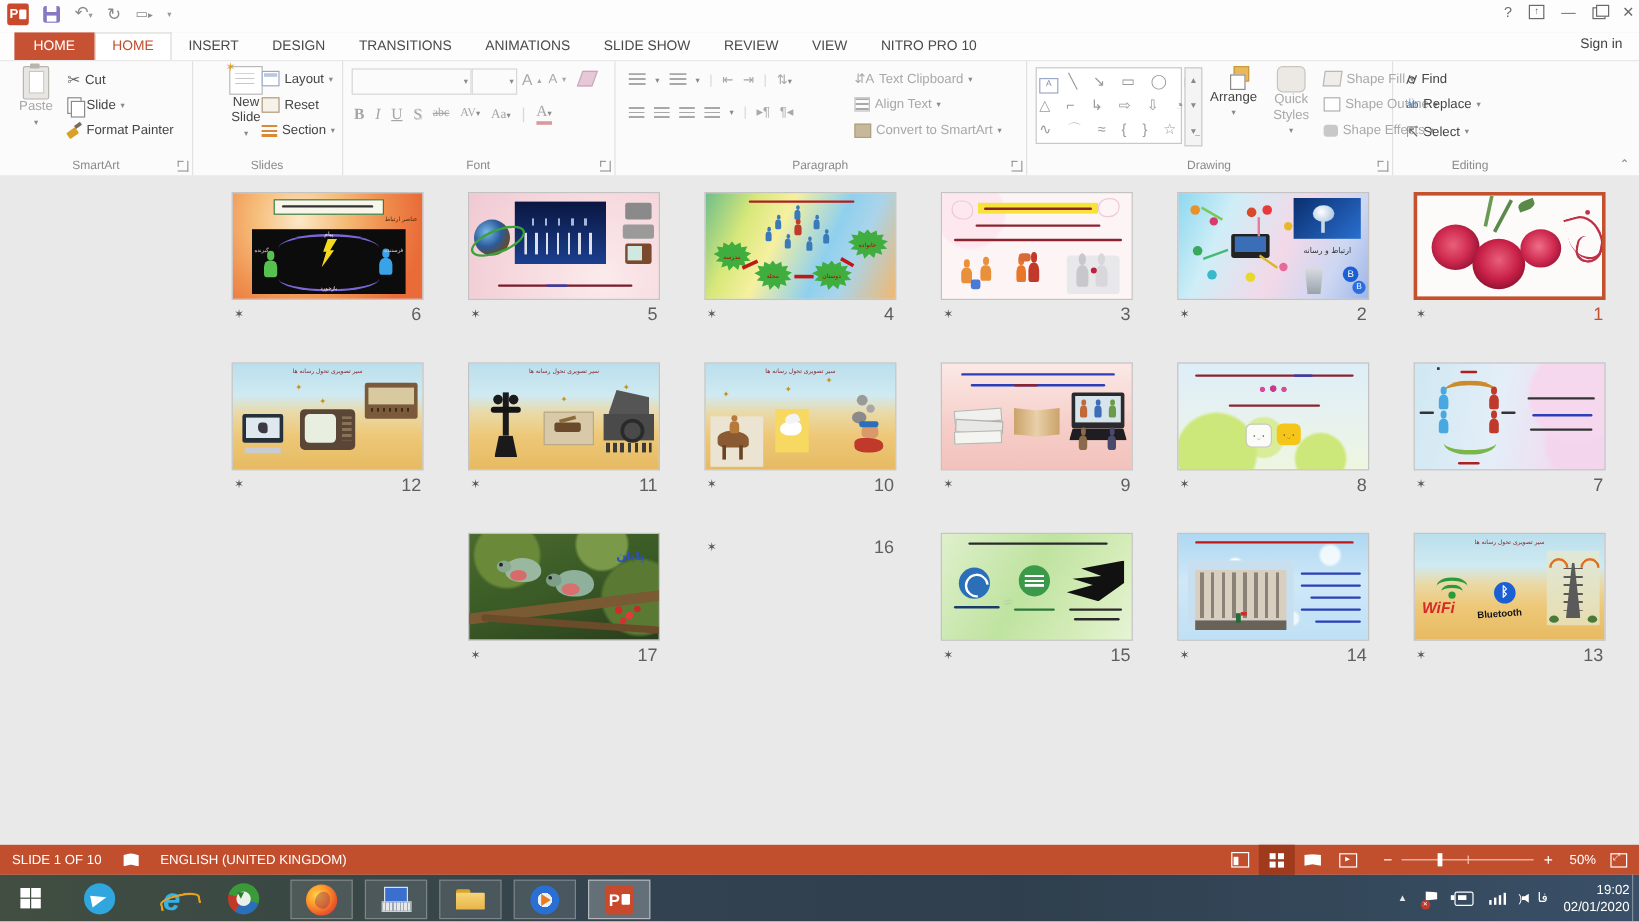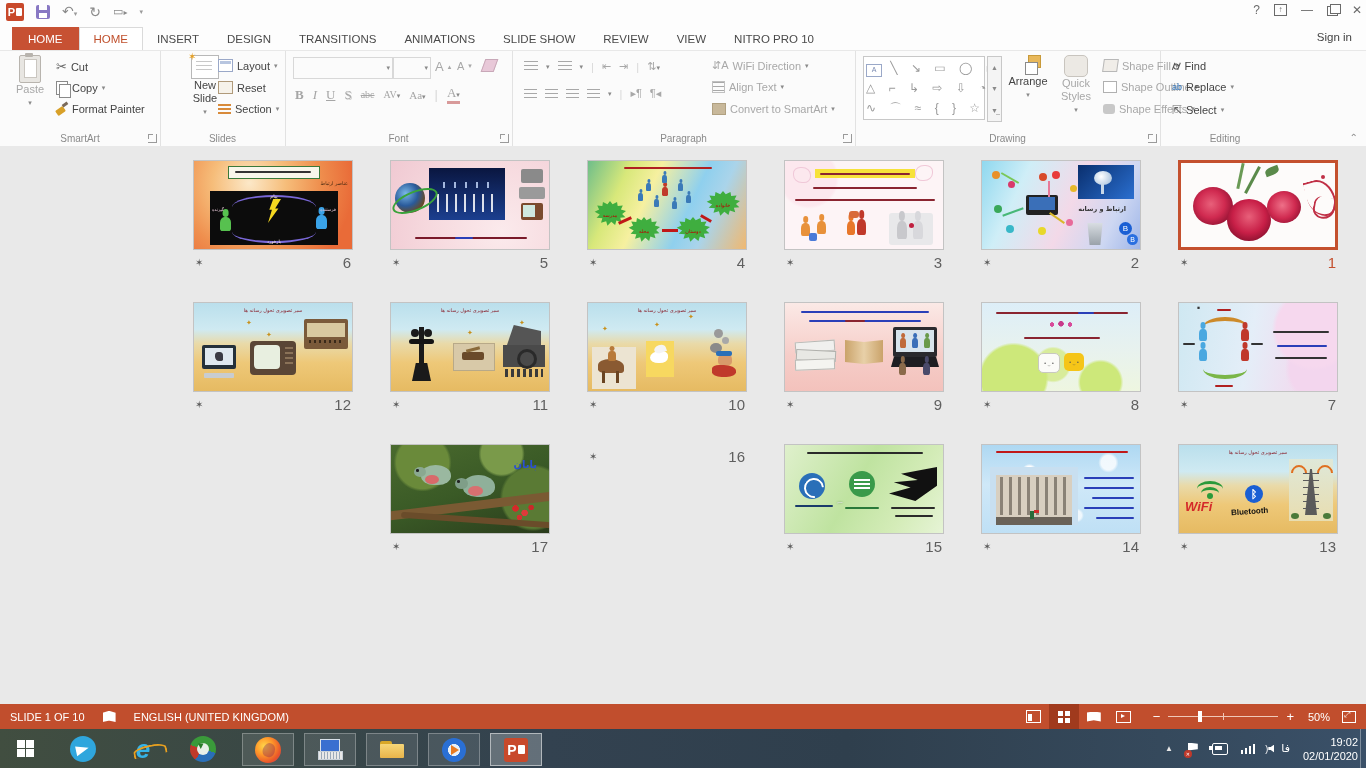--- a/index.html
+++ b/index.html
@@ -196,21 +196,21 @@
       <span class="clip"></span>
       <span>Paste</span>
         <span class="dd">▾</span>
     </div>
     <div class="smrow" style="left:56px;top:8px">
       <span class="scis">✂</span>
         <span>Cut</span>
     </div>
     <div class="smrow" style="left:56px;top:30px">
       <span class="copyic"></span>
-        <span>Copy</span>
+        <span>Slide</span>
         <span class="dd">▾</span>
     </div>
     <div class="smrow" style="left:56px;top:52px">
       <span class="brush"></span>
         <span>Format Painter</span>
     </div>
     <div class="glabel">SmartArt</div>
     <div class="launcher"></div>
   </div>
 
@@ -287,21 +287,21 @@
       <span class="hlines" style="width:13px;height:10px"></span>
       <span class="hlines" style="width:13px;height:10px"></span>
       <span class="hlines" style="width:13px;height:10px"></span>
         <span class="dd">▾</span>
       <span style="color:#d8d8d8">|</span>
       <span>▸¶</span>
       <span>¶◂</span>
     </div>
     <div class="smrow dis" style="left:200px;top:8px">
       <span>⇵A</span>
-        <span>WiFi Direction</span>
+        <span>Text Clipboard</span>
         <span class="dd">▾</span>
     </div>
     <div class="smrow dis" style="left:200px;top:30px">
       <span class="hlines" style="width:11px;height:10px;border:1px solid #c0c0c0"></span>
       <span>Align Text</span>
         <span class="dd">▾</span>
     </div>
     <div class="smrow dis" style="left:200px;top:52px">
       <span style="width:12px;height:10px;background:#c8b89a;border:1px solid #b0a080"></span>
       <span>Convert to SmartArt</span>
@@ -497,21 +497,21 @@
       <div class="abs" style="left:88px;top:24px;width:7px;height:7px;border-radius:50%;background:#e8b82a"></div>
       <div class="abs" style="left:12px;top:44px;width:8px;height:8px;border-radius:50%;background:#3aa85a"></div>
       <div class="abs" style="left:24px;top:64px;width:8px;height:8px;border-radius:50%;background:#38b8c8"></div>
       <div class="abs" style="left:56px;top:66px;width:8px;height:8px;border-radius:50%;background:#e8d82a"></div>
       <div class="abs" style="left:84px;top:58px;width:7px;height:7px;border-radius:50%;background:#e86a9a"></div>
       <div class="abs" style="left:57px;top:12px;width:8px;height:8px;border-radius:50%;background:#d84a2a"></div>
       <div class="abs" style="left:18px;top:16px;width:20px;height:2px;background:#7ac858;transform:rotate(30deg)"></div>
       <div class="abs" style="left:66px;top:20px;width:2px;height:16px;background:#e87a9a"></div>
       <div class="abs" style="left:20px;top:50px;width:22px;height:2px;background:#48b878;transform:rotate(-20deg)"></div>
       <div class="abs" style="left:66px;top:56px;width:18px;height:2px;background:#d8b82a;transform:rotate(35deg)"></div>
-      <div class="abs ar" style="right:14px;top:44px;font-size:6.5px;color:#333;font-weight:bold" dir="rtl">ارتباط و رسانه</div>
+      <div class="abs ar" style="right:14px;top:44px;font-size:6.5px;color:#333;font-weight:normal" dir="rtl">ارتباط و رسانه</div>
       <div class="abs" style="right:36px;bottom:4px;width:18px;height:22px;background:linear-gradient(180deg,#d8dde2,#9aa2aa);clip-path:polygon(8% 0,92% 0,80% 100%,20% 100%)"></div>
       <div class="abs" style="right:8px;bottom:14px;width:13px;height:13px;border-radius:50%;background:#1a5fd4;color:#fff;font-size:8px;text-align:center;line-height:13px">B</div>
       <div class="abs" style="right:2px;bottom:4px;width:11px;height:11px;border-radius:50%;background:#2a6fe0;color:#fff;font-size:7px;text-align:center;line-height:11px">B</div>
     </div>
     <div class="foot">
         <span class="star">✶</span>
         <span class="num">2</span>
       </div>
   </div>
 

